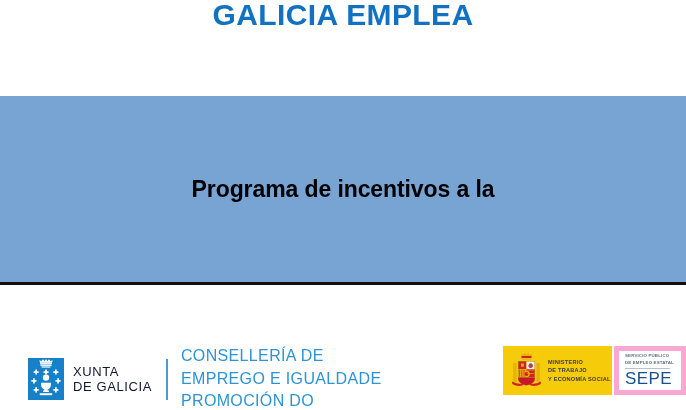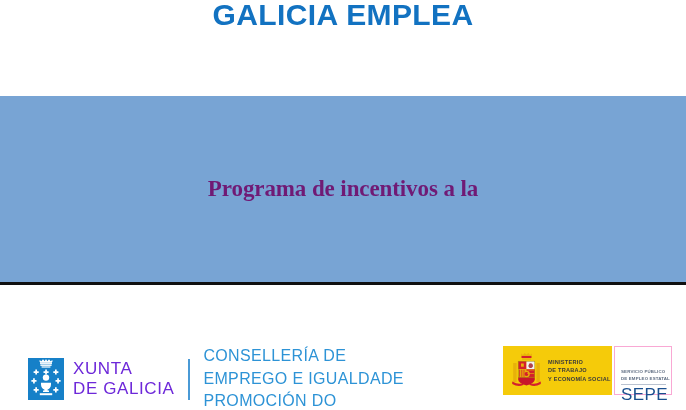--- a/index.html
+++ b/index.html
@@ -54,26 +54,25 @@
     position: absolute;
     left: 0;
     top: 282px;
     width: 686px;
     height: 3px;
     background: #101010;
   }
   .banner-text {
     width: 660px;
     text-align: center;
-    color: #701a75;
+    color: #000000;
     font-size: 23px;
     font-weight: bold;
     line-height: 1.32;
     letter-spacing: -0.1px;
-    font-family: Liberation Serif, serif;
   }
   .banner-text .line {
     display: block;
     white-space: nowrap;
   }
 
   
   .footer {
     position: absolute;
     left: 0;
@@ -95,22 +94,22 @@
     position: relative;
     width: 36px;
     height: 42px;
     background: #1680c8;
     flex: 0 0 auto;
   }
   .xunta-emblem svg { display: block; }
 
   .xunta-wordmark {
     margin-left: 9px;
-    color: #6d28d9;
-    font-size: 17px;
+    color: #0f172a;
+    font-size: 13px;
     font-weight: 400;
     line-height: 1.16;
     letter-spacing: 0.6px;
     white-space: nowrap;
   }
   .xunta-wordmark .wm-line { display: block; }
 
   .lockup-divider {
     width: 2px;
     height: 41px;
@@ -156,26 +155,26 @@
     letter-spacing: 0.25px;
     white-space: nowrap;
   }
   .ministerio-text .mn-line { display: block; }
 
   
   .sepe-block {
     position: absolute;
     left: 614px;
     top: 61px;
-    width: 58px;
+    width: 72px;
     height: 49px;
     background: #ffffff;
-    border: 1px solid #f9a8d4;
+    border: 5px solid #f9a8d4;
     box-sizing: border-box;
-    padding: 22px 5px 0 6px;
+    padding: 2px 5px 0 6px;
   }
   .sepe-top {
     color: #5f6d82;
     font-size: 4.4px;
     font-weight: bold;
     line-height: 1.5;
     letter-spacing: 0.15px;
     white-space: nowrap;
   }
   .sepe-top .st-line { display: block; }

